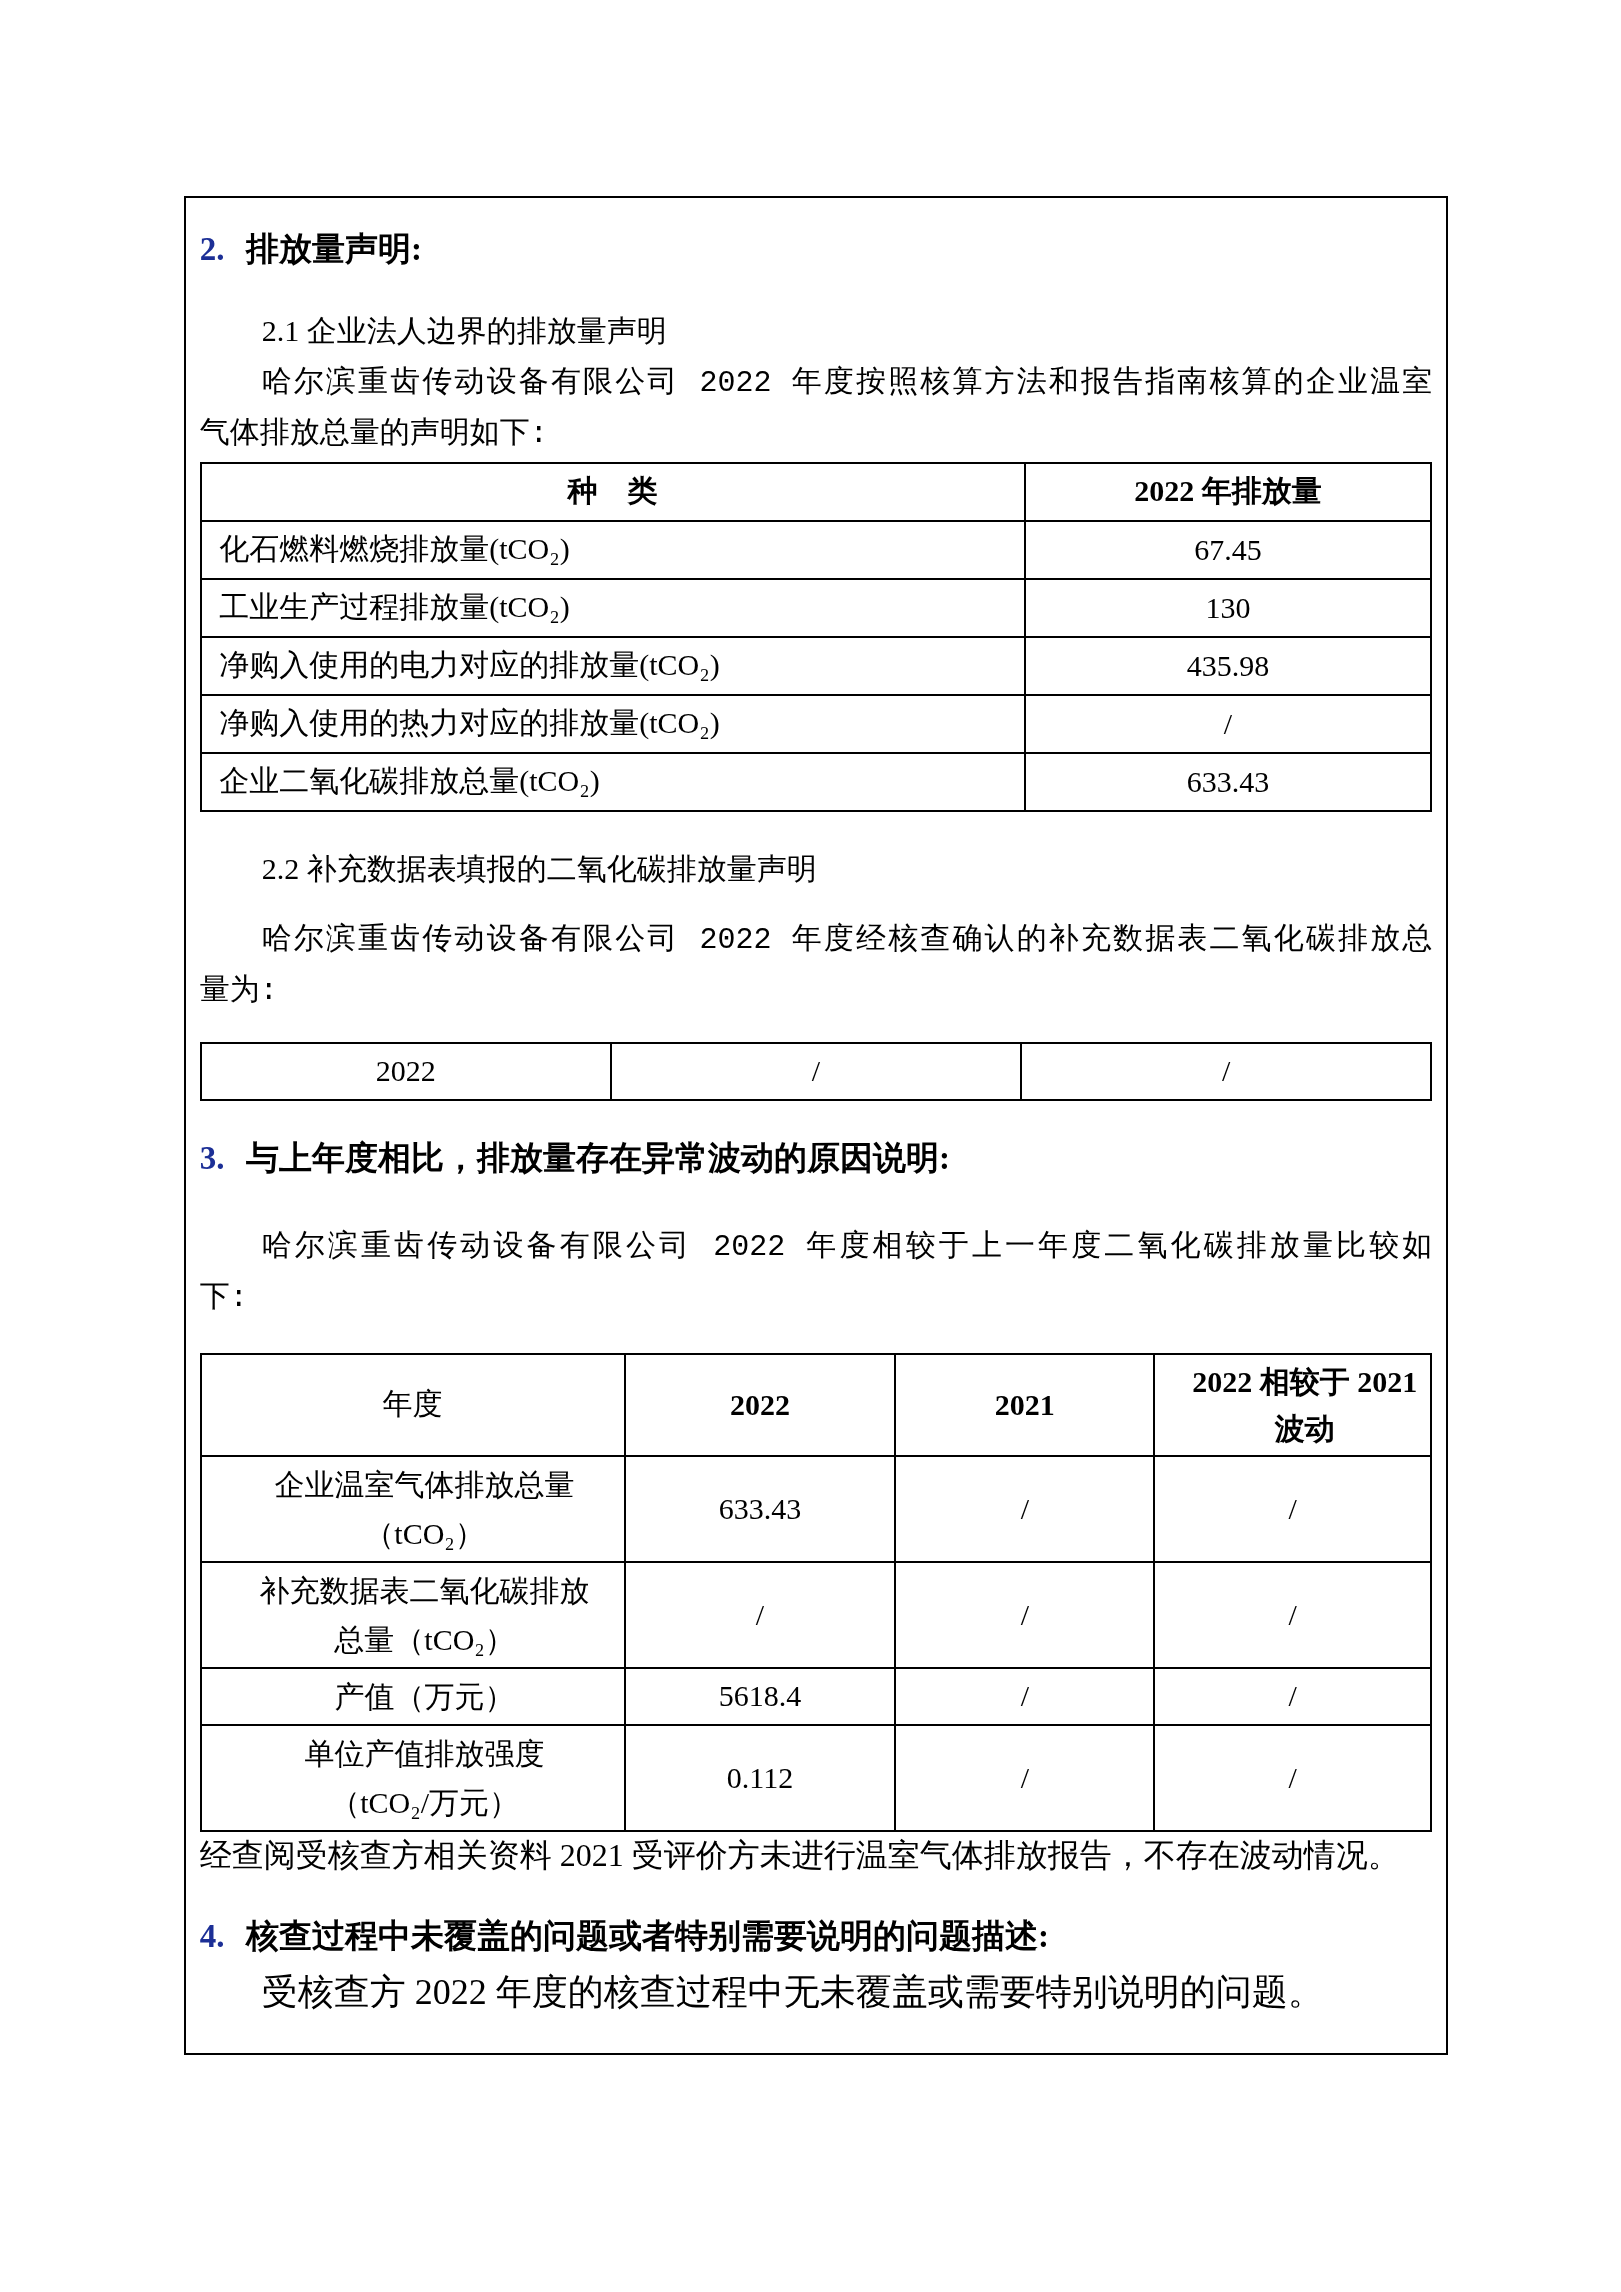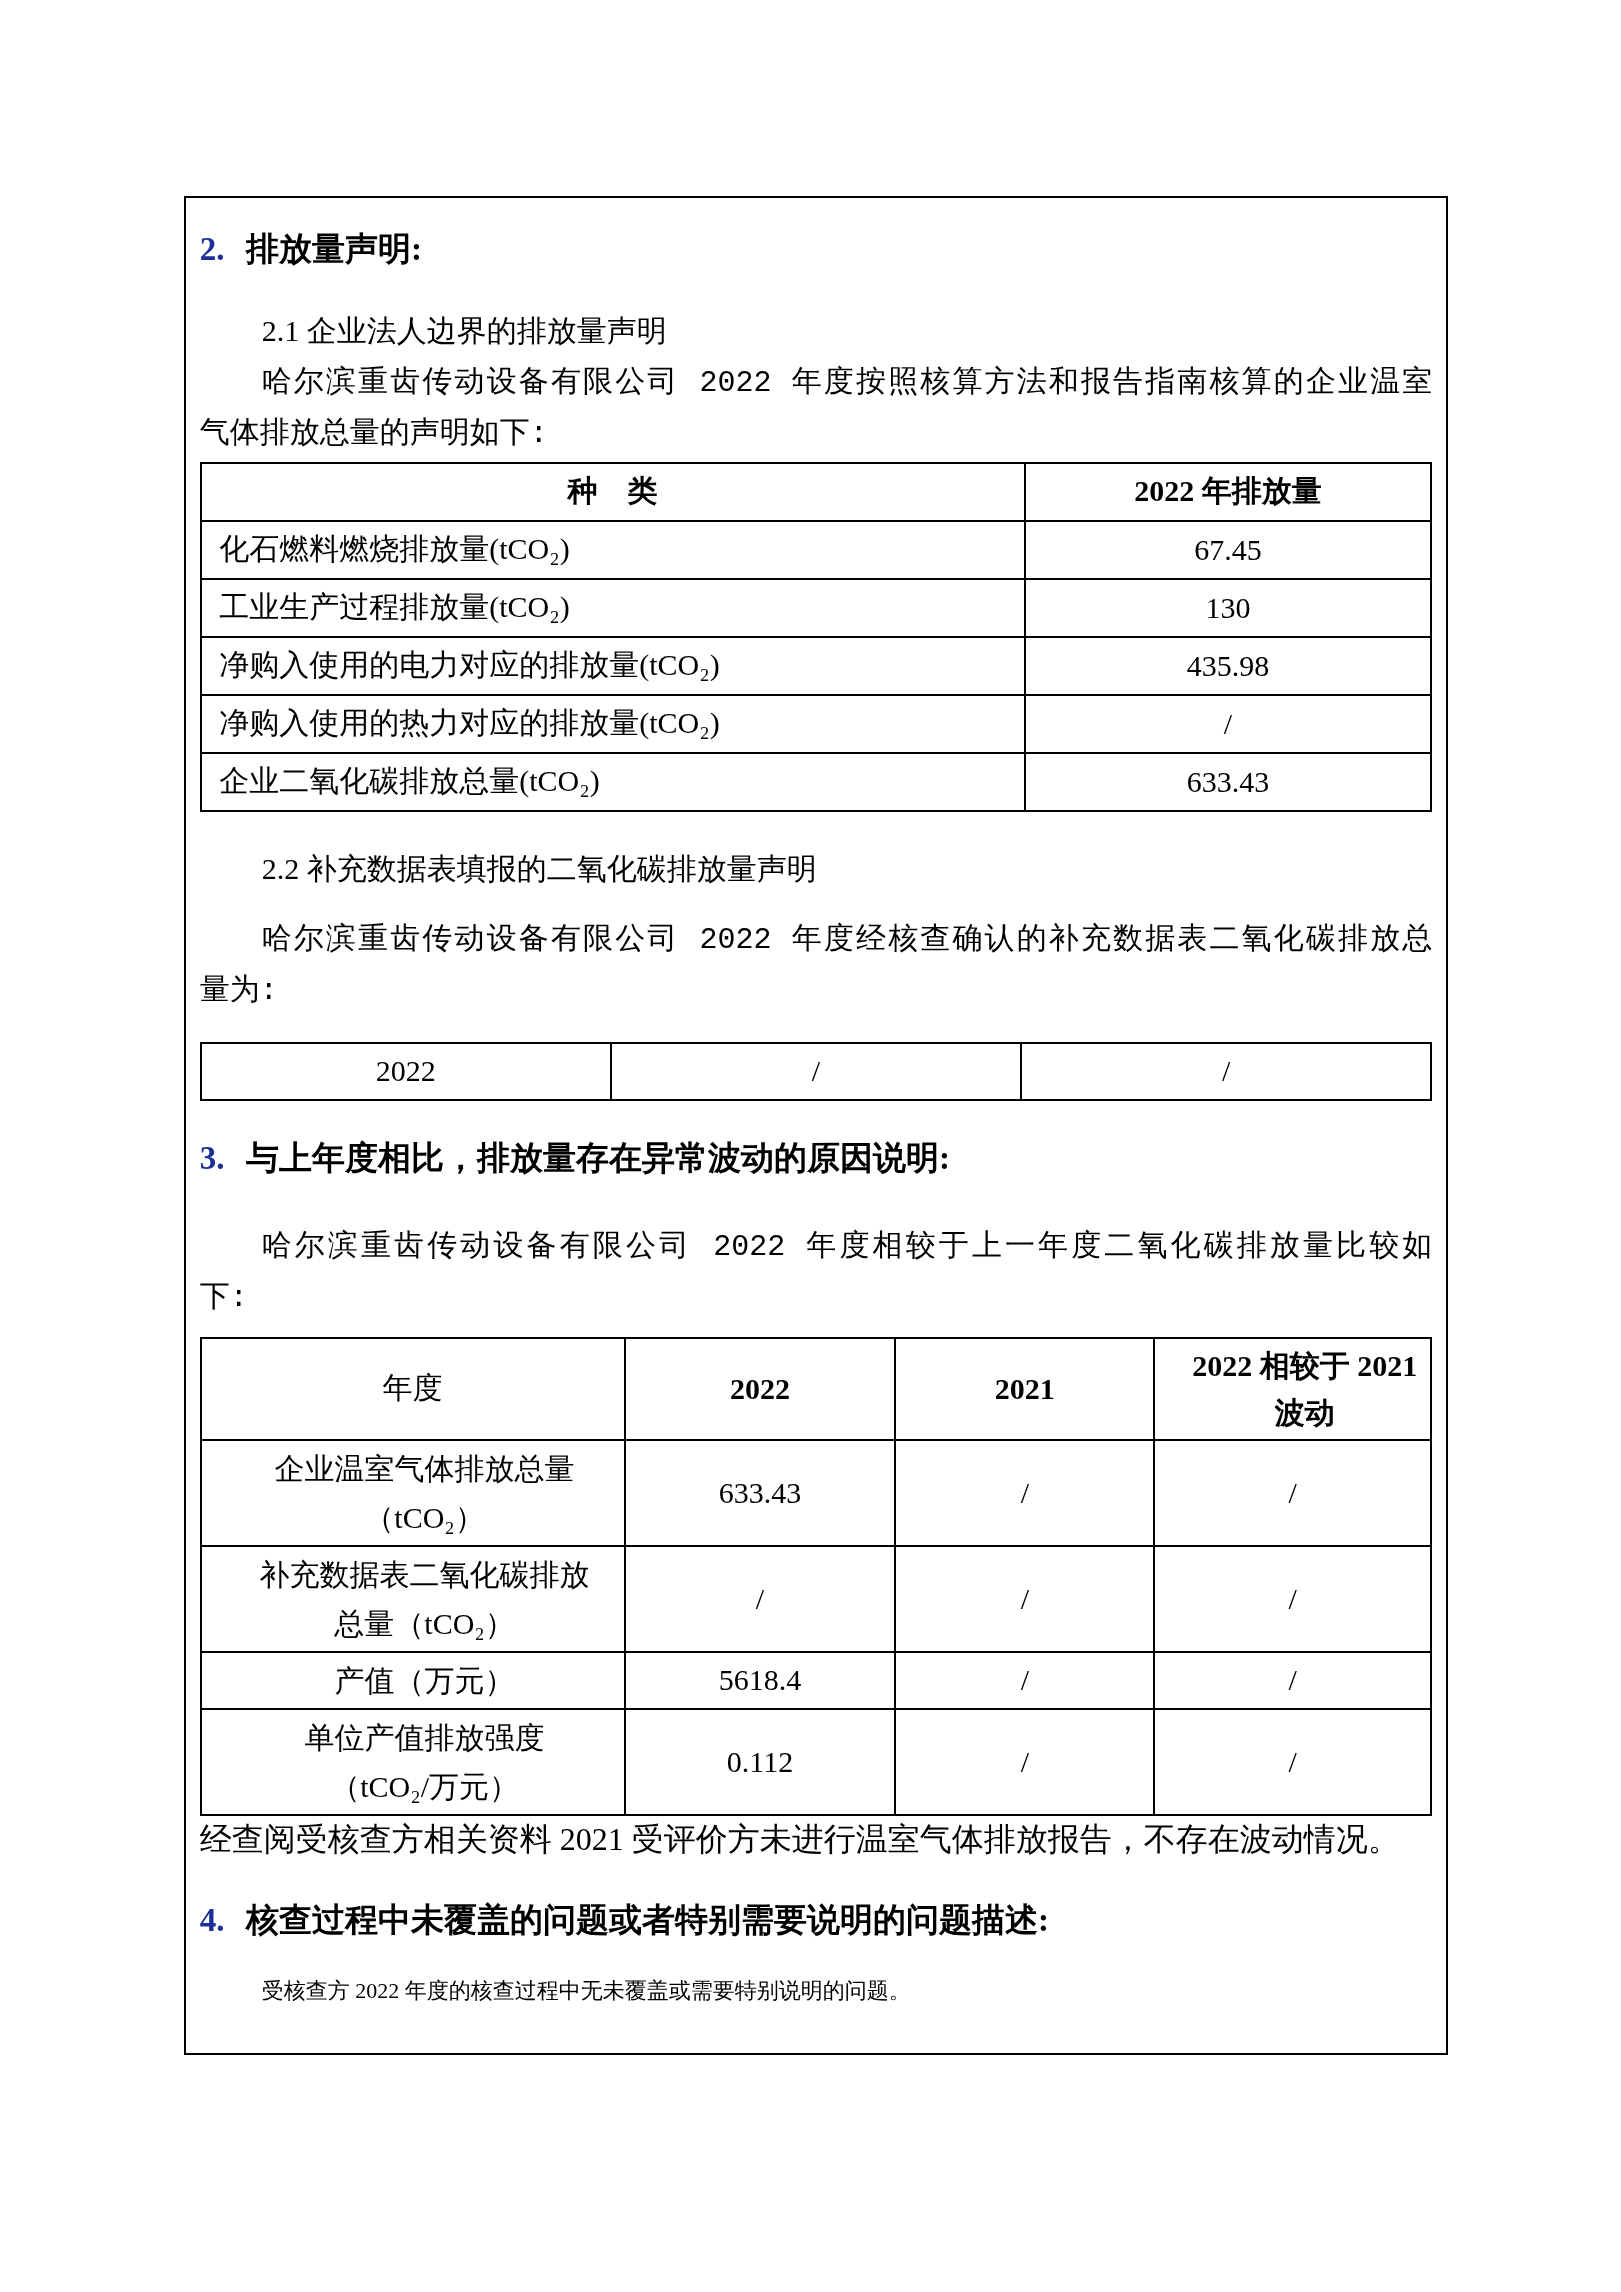--- a/index.html
+++ b/index.html
@@ -38,21 +38,21 @@
   .para { font-size: 30px; font-family: Liberation Mono, monospace; }
   .para .pline { line-height: 51px; }
   .para .pline.first {
     padding-left: 62px;
     text-align: justify;
     text-align-last: justify;
   }
   .para1 { margin-top: 5.9px; }
   .para2 { margin-top: 25.5px; }
   .para3 { margin-top: 41px; }
-  .para4 { margin-top: 26px; padding-left: 62px; font-size: 22px; line-height: 43px; }
+  .para4 { margin-top: 12px; padding-left: 62px; font-size: 36px; line-height: 43px; }
   .note-line { margin-top: 2px; font-size: 32px; line-height: 43px; }
 
   table {
     border-collapse: collapse;
     width: 100%;
     table-layout: fixed;
     font-size: 30px;
   }
   table, th, td { border: 2px solid #000; }
   table { border-width: 2.9px; }
@@ -65,21 +65,21 @@
   .t1 .c1 { width: 67%; }
   .t1 .c2 { width: 33%; }
   .t1 td.lbl { text-align: left; padding-left: 17.6px; }
 
   .t2 { margin-top: 24.5px; }
   .t2 th, .t2 td { height: 55px; }
   .t2 .c1 { width: 29.3%; }
   .t2 .c2 { width: 42%; }
   .t2 .c3 { width: 28.7%; }
 
-  .t3 { margin-top: 13px; }
+  .t3 { margin-top: 29px; }
   .t3 .c1 { width: 34.5%; }
   .t3 .c2 { width: 22%; }
   .t3 .c3 { width: 21%; }
   .t3 .c4 { width: 22.5%; }
   .t3 tr.hdr   { height: 102px; }
   .t3 tr.tall  { height: 106px; }
   .t3 tr.short { height: 57px; }
   .lines span { display: block; line-height: 49px; padding-left: 24px; }
   .t3 .hdr .lines span { line-height: 47px; }
 

